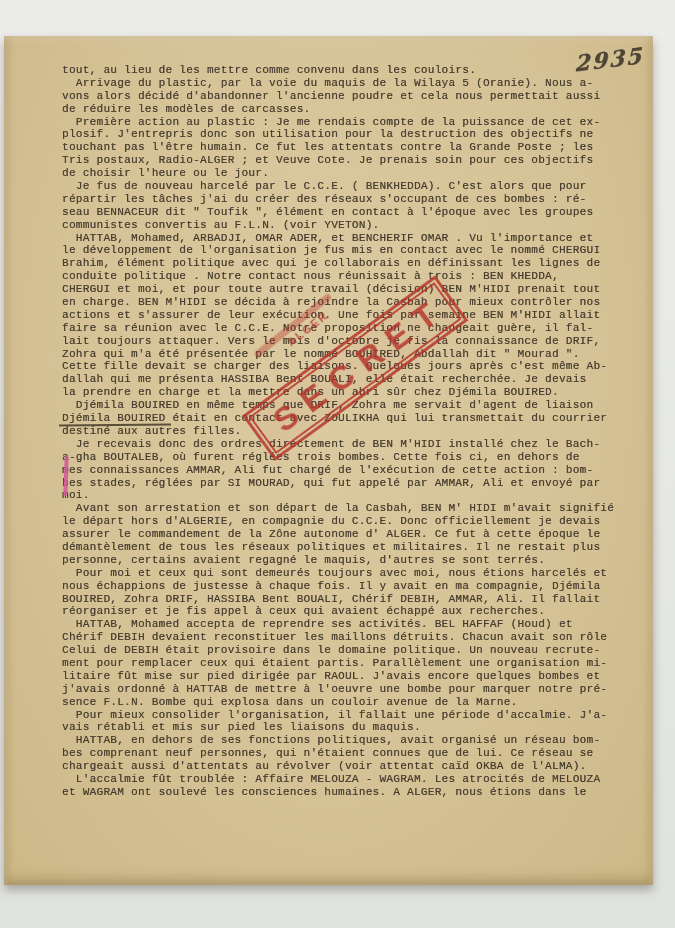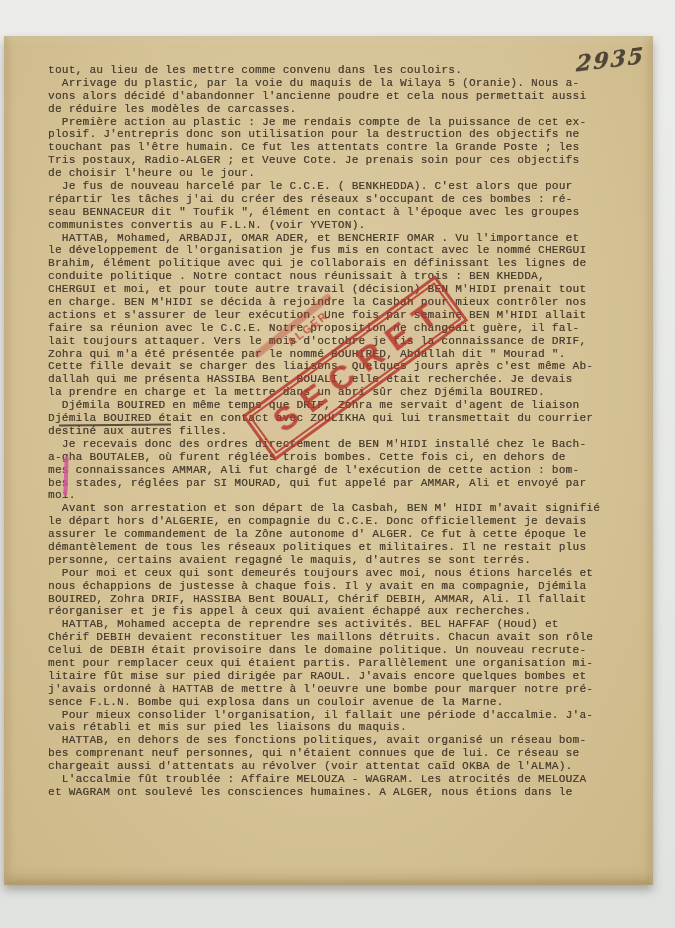--- a/index.html
+++ b/index.html
@@ -11,21 +11,21 @@
   .paper{
     position:absolute;left:4px;top:36px;width:649px;height:849px;
     background:radial-gradient(ellipse at 50% 38%,#dccaa1 0%,#d5c296 55%,#ccb887 100%);
     box-shadow:0 5px 9px rgba(60,55,40,.35),
                inset 0 3px 6px rgba(255,250,235,.30),
                inset 0 -7px 12px rgba(120,95,50,.30),
                inset 3px 0 6px rgba(140,115,70,.18),
                inset -3px 0 6px rgba(140,115,70,.18);
   }
   .textblock{
-    position:absolute;left:44px;top:28px;width:580px;
+    position:absolute;left:58px;top:28px;width:580px;
     font-family:"Liberation Mono","DejaVu Sans Mono",monospace;
     font-size:11px;line-height:12.9px;letter-spacing:.3px;
     color:#473d2f;white-space:pre;
     text-shadow:.3px .3px .5px rgba(58,46,30,.55);
   }
   .line{height:12.9px;}
   .handwritten{
     position:absolute;left:572px;top:10px;
     font-family:"DejaVu Serif",serif;font-style:italic;font-weight:600;
     font-size:22px;letter-spacing:2px;color:#4e4437;

